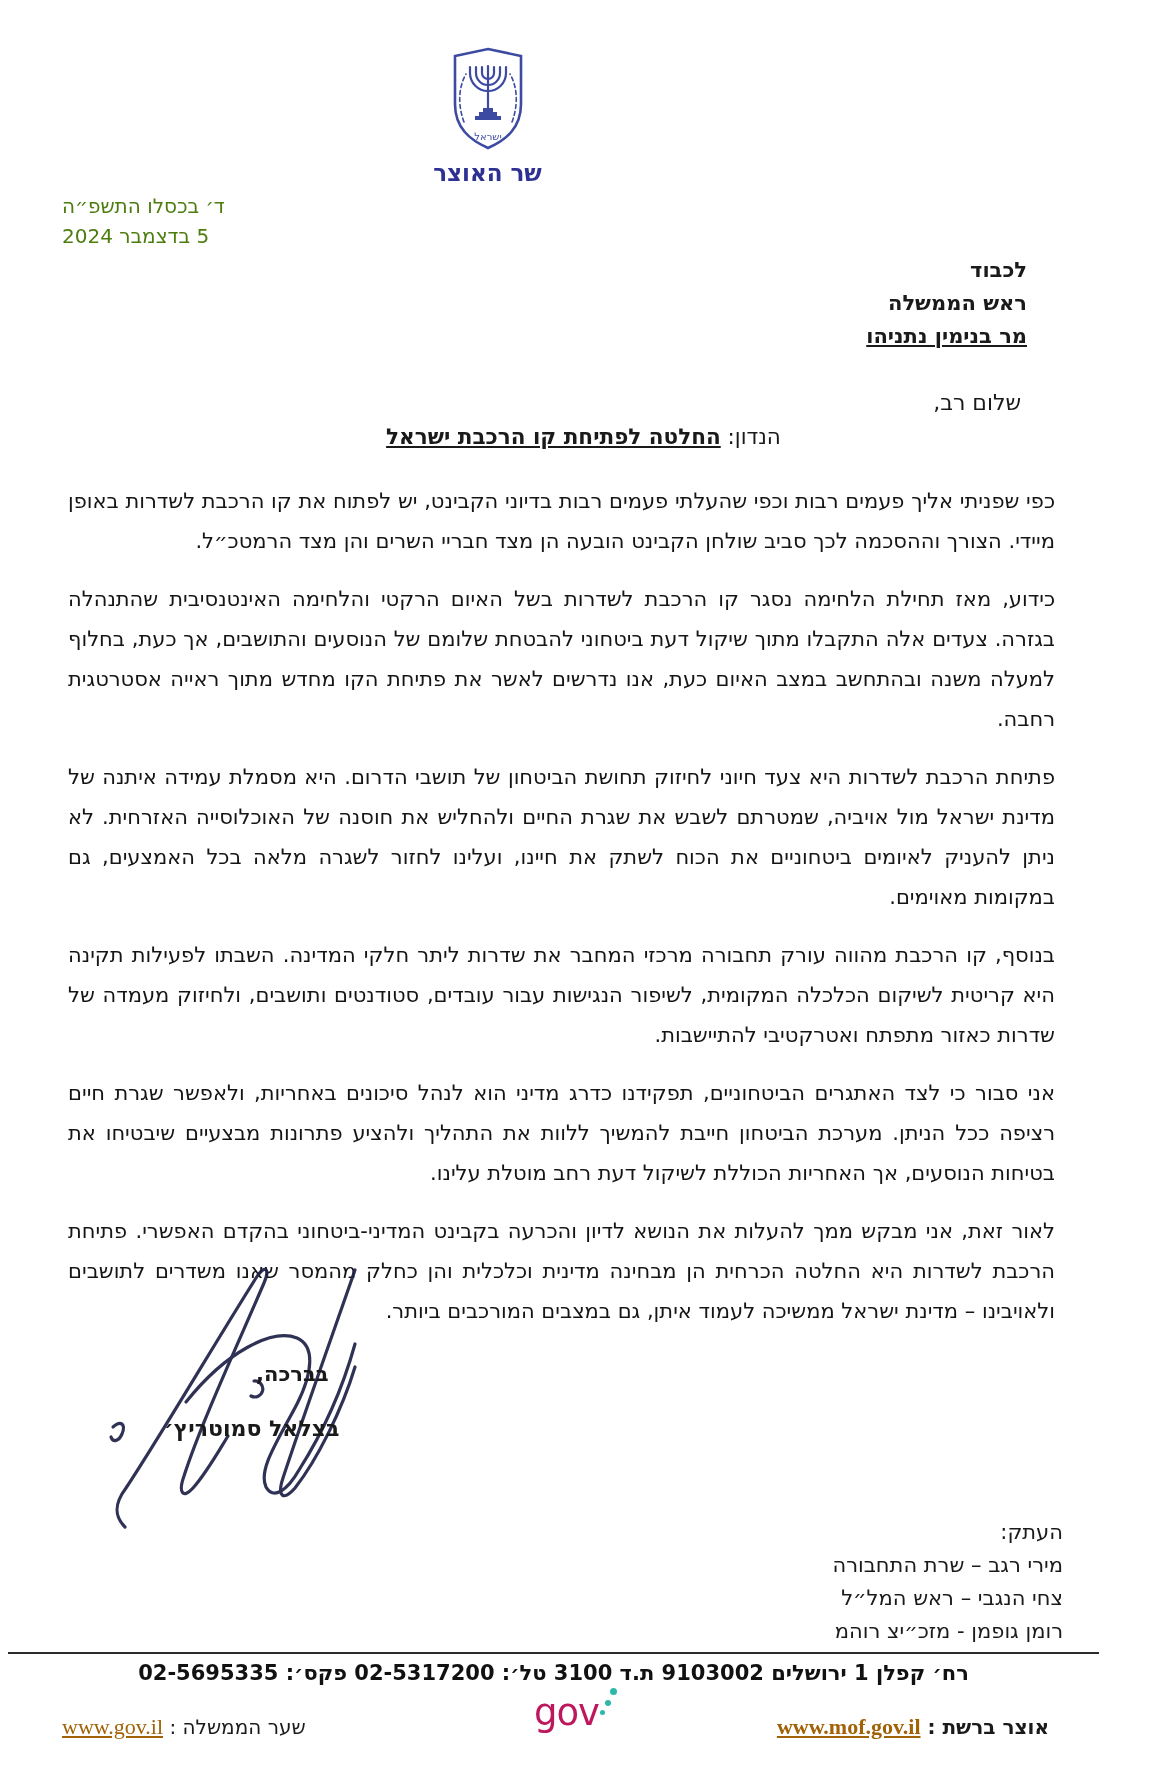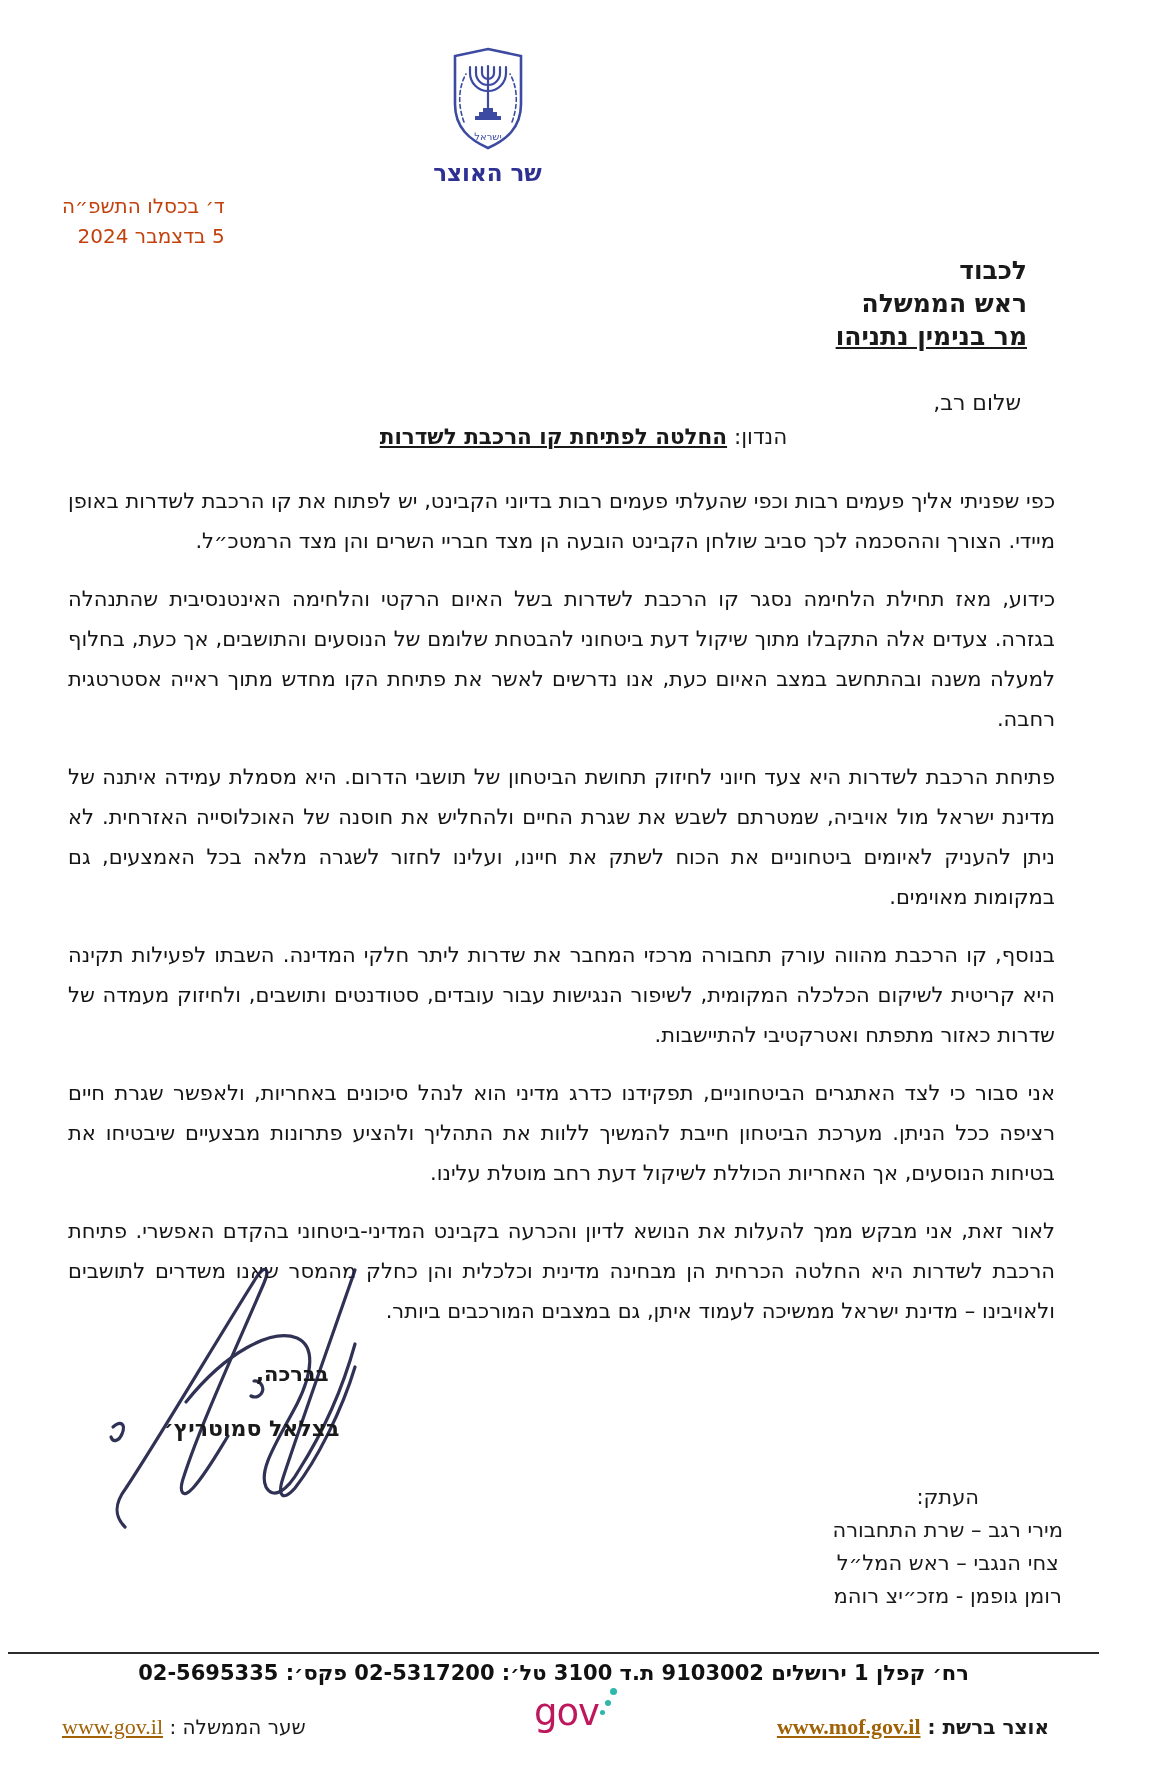--- a/index.html
+++ b/index.html
@@ -14,28 +14,28 @@
   
   .letterhead{position:absolute;top:46px;left:0;right:132px;text-align:center;}
   .emblem{display:inline-block;}
   .minister-title{
     margin-top:4px;
     font-size:23px;font-weight:bold;color:#2e3192;direction:rtl;
   }
   
   .date-block{
     position:absolute;top:191px;left:62px;
-    direction:rtl;text-align:right;
-    font-size:20px;line-height:30px;color:#c2410c;
+    direction:rtl;text-align:left;
+    font-size:20px;line-height:30px;color:#4d7c0f;
   }
   
   .recipient{
     position:absolute;top:254px;right:80px;
     direction:rtl;text-align:right;
-    font-size:25px;font-weight:bold;line-height:33px;
+    font-size:21px;font-weight:bold;line-height:33px;
   }
   .recipient .underlined{text-decoration:underline;}
   .greeting{
     position:absolute;top:390px;right:86px;
     direction:rtl;font-size:22px;
   }
   
   .subject{
     position:absolute;top:424px;left:60px;right:0;
     text-align:center;direction:rtl;font-size:21.5px;
@@ -47,22 +47,22 @@
     direction:rtl;text-align:justify;
     font-size:21px;line-height:40px;color:#151515;
   }
   .body-text p{margin:0 0 18px 16px;}
   
   .signature-svg{position:absolute;left:86px;top:1250px;}
   .closing{position:absolute;left:256px;top:1362px;direction:rtl;font-size:21px;font-weight:bold;}
   .sig-name{position:absolute;left:164px;top:1416px;direction:rtl;font-size:22px;font-weight:bold;}
   
   .cc-block{
-    position:absolute;top:1481px;right:44px;
-    direction:rtl;text-align:center;
+    position:absolute;top:1516px;right:44px;
+    direction:rtl;text-align:right;
     font-size:21px;line-height:33px;
   }
   
   .footer-rule{position:absolute;top:1652px;left:8px;right:8px;border-top:2px solid #2b2b2b;}
   .footer-address{
     position:absolute;top:1661px;left:0;right:0;
     text-align:center;direction:rtl;
     font-size:21px;font-weight:bold;color:#111;
   }
   .gov-logo{position:absolute;left:534px;top:1694px;width:90px;height:48px;}
@@ -125,21 +125,21 @@
     <div>לכבוד</div>
     <div>ראש הממשלה</div>
     <div class="underlined">מר בנימין נתניהו</div>
   </div>
 
   <div class="greeting">שלום רב,</div>
 
   <div class="subject">
     <span>הנדון:</span>
     <span> </span>
-    <span class="subject-title">החלטה לפתיחת קו הרכבת לשדרות</span>
+    <span class="subject-title">החלטה לפתיחת קו הרכבת ישראל</span>
   </div>
 
   <div class="body-text">
       <p>כפי שפניתי אליך פעמים רבות וכפי שהעלתי פעמים רבות בדיוני הקבינט, יש לפתוח את קו הרכבת לשדרות באופן מיידי. הצורך וההסכמה לכך סביב שולחן הקבינט הובעה הן מצד חבריי השרים והן מצד הרמטכ״ל.</p>
       <p>כידוע, מאז תחילת הלחימה נסגר קו הרכבת לשדרות בשל האיום הרקטי והלחימה האינטנסיבית שהתנהלה בגזרה. צעדים אלה התקבלו מתוך שיקול דעת ביטחוני להבטחת שלומם של הנוסעים והתושבים, אך כעת, בחלוף למעלה משנה ובהתחשב במצב האיום כעת, אנו נדרשים לאשר את פתיחת הקו מחדש מתוך ראייה אסטרטגית רחבה.</p>
       <p>פתיחת הרכבת לשדרות היא צעד חיוני לחיזוק תחושת הביטחון של תושבי הדרום. היא מסמלת עמידה איתנה של מדינת ישראל מול אויביה, שמטרתם לשבש את שגרת החיים ולהחליש את חוסנה של האוכלוסייה האזרחית. לא ניתן להעניק לאיומים ביטחוניים את הכוח לשתק את חיינו, ועלינו לחזור לשגרה מלאה בכל האמצעים, גם במקומות מאוימים.</p>
       <p>בנוסף, קו הרכבת מהווה עורק תחבורה מרכזי המחבר את שדרות ליתר חלקי המדינה. השבתו לפעילות תקינה היא קריטית לשיקום הכלכלה המקומית, לשיפור הנגישות עבור עובדים, סטודנטים ותושבים, ולחיזוק מעמדה של שדרות כאזור מתפתח ואטרקטיבי להתיישבות.</p>
       <p>אני סבור כי לצד האתגרים הביטחוניים, תפקידנו כדרג מדיני הוא לנהל סיכונים באחריות, ולאפשר שגרת חיים רציפה ככל הניתן. מערכת הביטחון חייבת להמשיך ללוות את התהליך ולהציע פתרונות מבצעיים שיבטיחו את בטיחות הנוסעים, אך האחריות הכוללת לשיקול דעת רחב מוטלת עלינו.</p>
       <p>לאור זאת, אני מבקש ממך להעלות את הנושא לדיון והכרעה בקבינט המדיני-ביטחוני בהקדם האפשרי. פתיחת הרכבת לשדרות היא החלטה הכרחית הן מבחינה מדינית וכלכלית והן כחלק מהמסר שאנו משדרים לתושבים ולאויבינו – מדינת ישראל ממשיכה לעמוד איתן, גם במצבים המורכבים ביותר.</p>
     </div>

